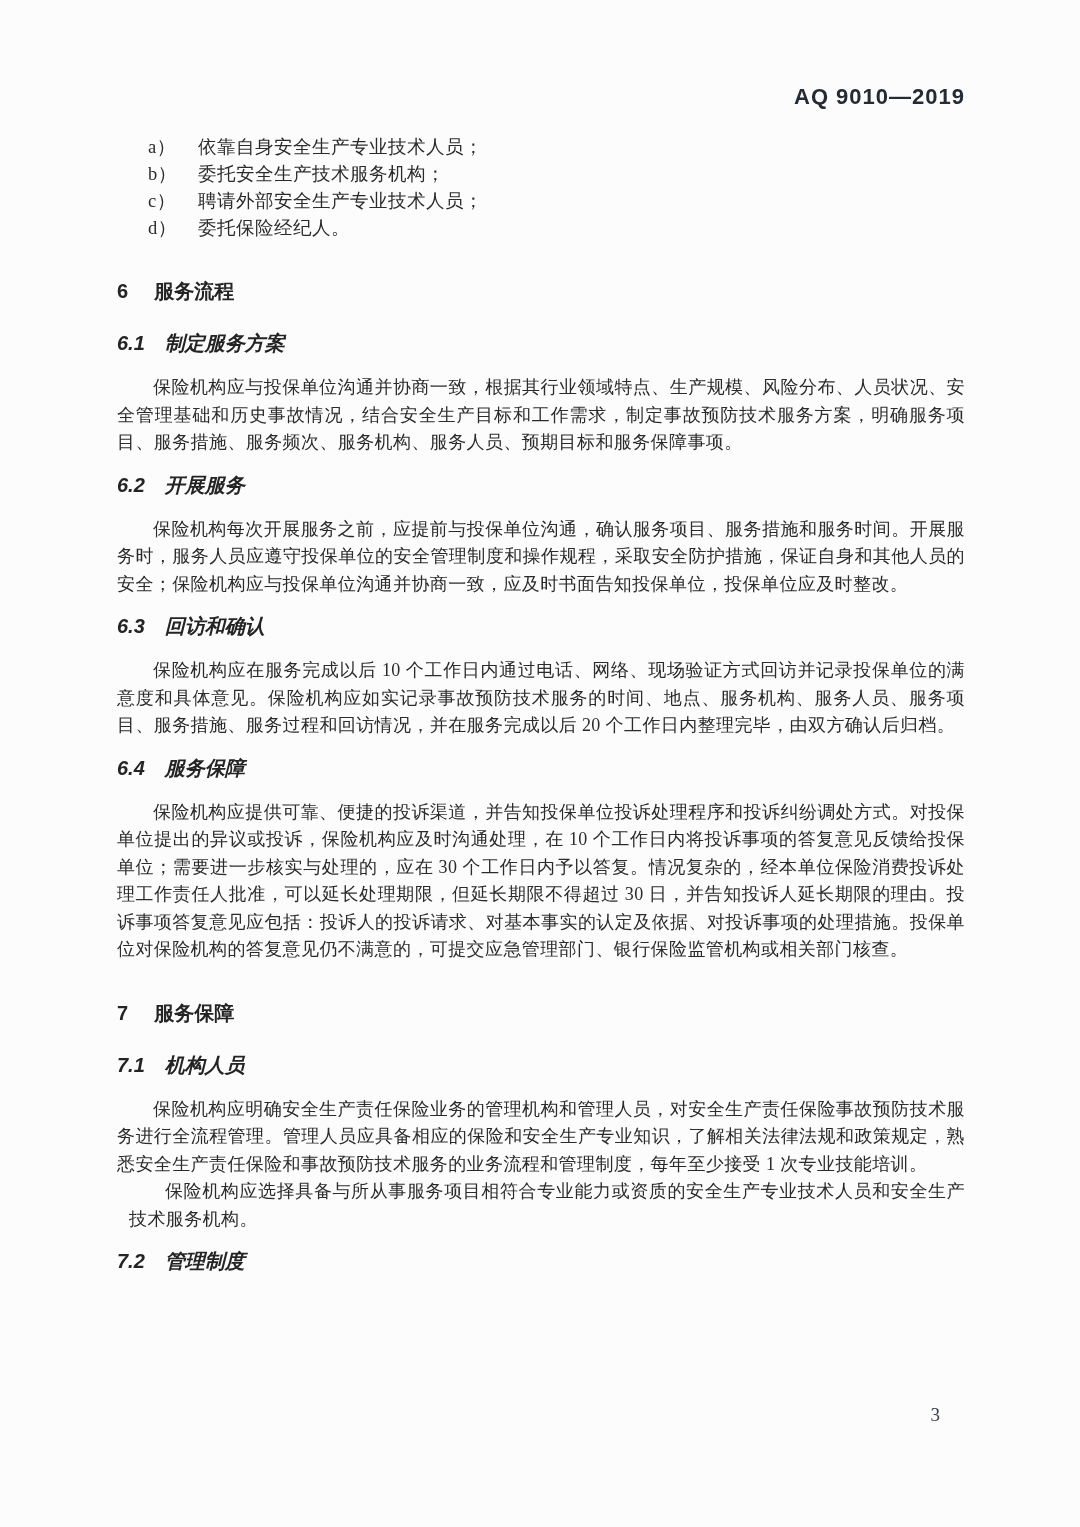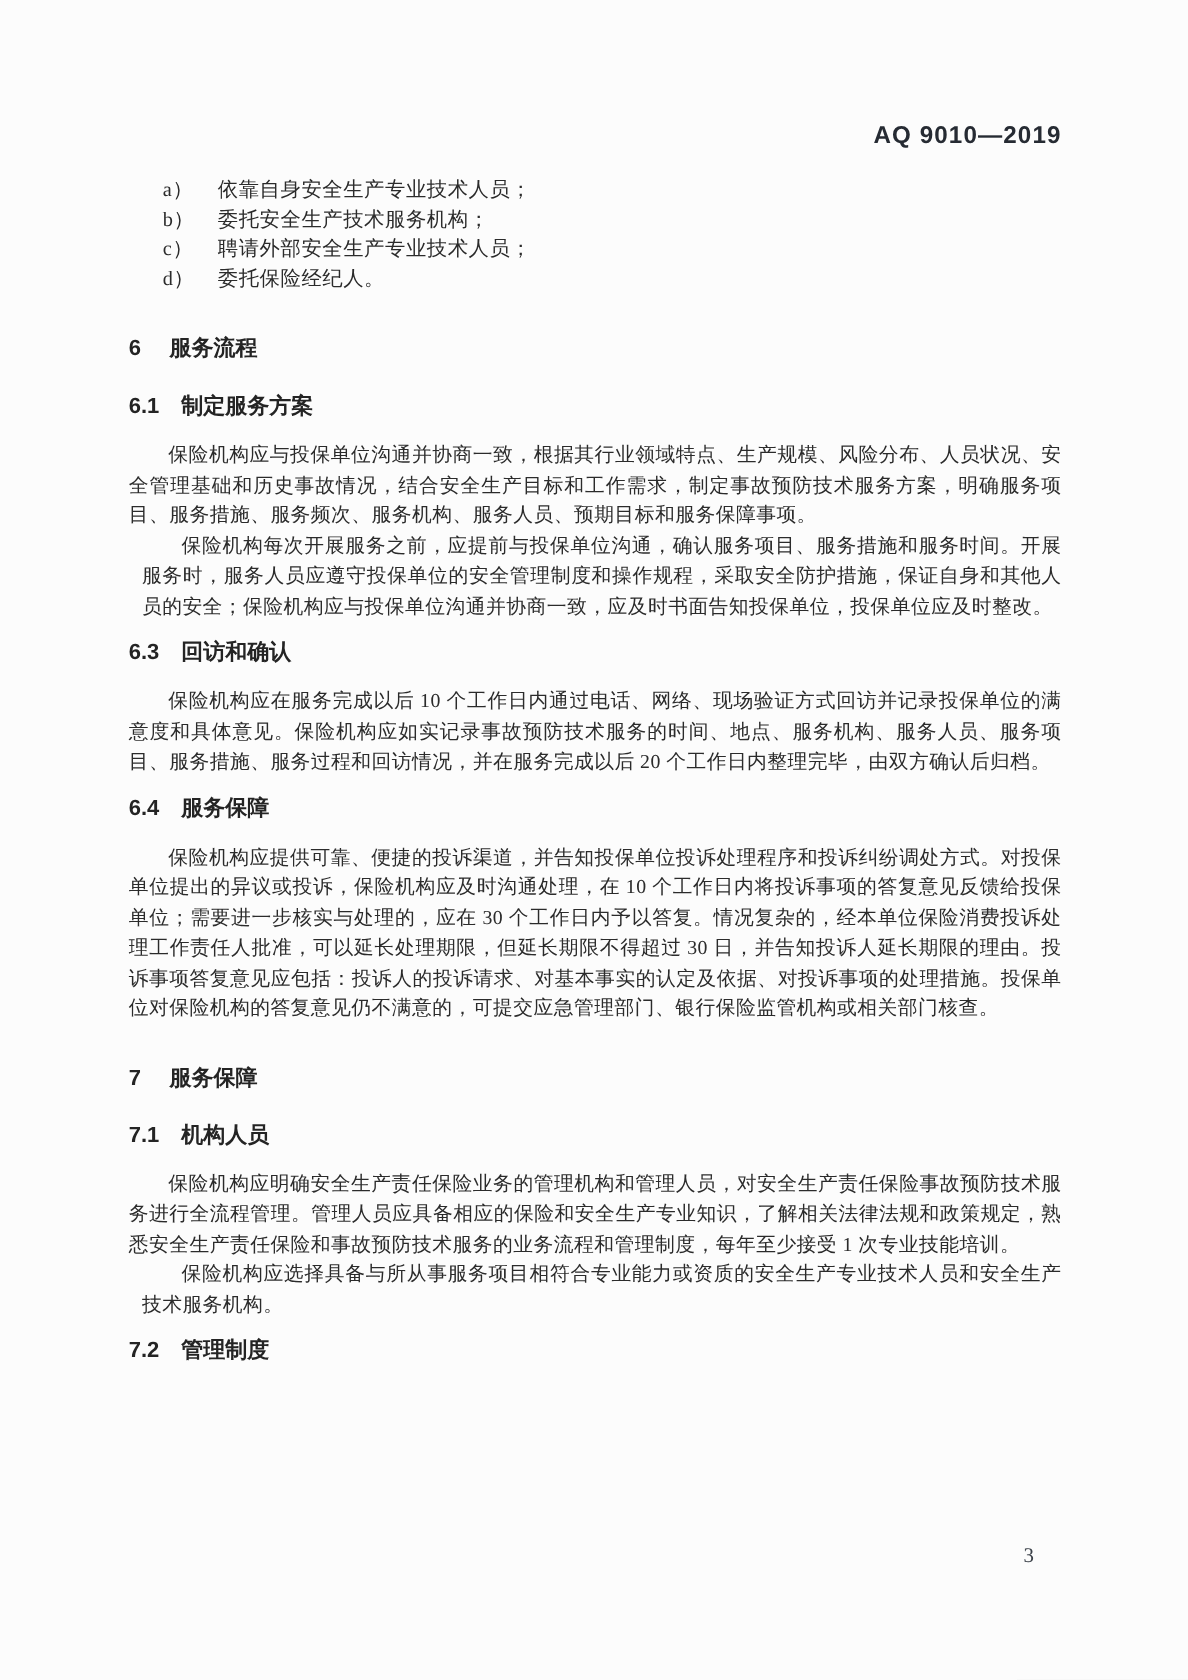--- a/index.html
+++ b/index.html
@@ -15,21 +15,21 @@
     background: #fcfcfc;
     color: #2b2b2b;
     font-family: "Liberation Serif", "DejaVu Serif", serif;
     overflow: hidden;
     box-sizing: border-box;
   }
   .content {
     padding: 0 115px 0 117px;
   }
   .std-header {
-    padding-top: 110px;
+    padding-top: 84px;
     text-align: right;
     font-family: "Liberation Sans", "DejaVu Sans", sans-serif;
     font-weight: bold;
     font-size: 22px;
     line-height: 26px;
     letter-spacing: 1px;
     color: #262b33;
   }
   .intro-list {
     margin-top: 24px;
@@ -50,21 +50,21 @@
     font-size: 20px;
     line-height: 26px;
     color: #242424;
     display: flex;
   }
   .sec-heading .sec-num {
     flex: 0 0 auto;
   }
   .sec-heading.level-1 { margin-top: 36px; }
   .sec-heading.level-1 .sec-num { margin-right: 26px; }
-  .sec-heading.level-2 { margin-top: 26px; }
+  .sec-heading.level-2 { margin-top: 26px; font-style: italic; }
   .sec-heading.level-2 .sec-num { margin-right: 20px; }
   p + .sec-heading.level-2 { margin-top: 15px; }
   .sec-heading.level-2 + .sec-heading.level-1,
   p + .sec-heading.level-1 { margin-top: 36px; }
   p.body-para {
     margin: 18px 0 0 0;
     font-size: 18px;
     line-height: 27.5px;
     letter-spacing: 0.4px;
     text-align: justify;
@@ -114,20 +114,24 @@
       <span class="sec-num">6</span>
       <span class="sec-title">服务流程</span>
     </div>
 
     <div class="sec-heading level-2">
       <span class="sec-num">6.1</span>
       <span class="sec-title">制定服务方案</span>
     </div>
     <p class="body-para">保险机构应与投保单位沟通并协商一致，根据其行业领域特点、生产规模、风险分布、人员状况、安全管理基础和历史事故情况，结合安全生产目标和工作需求，制定事故预防技术服务方案，明确服务项目、服务措施、服务频次、服务机构、服务人员、预期目标和服务保障事项。</p>
 
+    <div class="sec-heading level-2">
+      <span class="sec-num">6.2</span>
+      <span class="sec-title">开展服务</span>
+    </div>
     <p class="body-para">保险机构每次开展服务之前，应提前与投保单位沟通，确认服务项目、服务措施和服务时间。开展服务时，服务人员应遵守投保单位的安全管理制度和操作规程，采取安全防护措施，保证自身和其他人员的安全；保险机构应与投保单位沟通并协商一致，应及时书面告知投保单位，投保单位应及时整改。</p>
 
     <div class="sec-heading level-2">
       <span class="sec-num">6.3</span>
       <span class="sec-title">回访和确认</span>
     </div>
     <p class="body-para">保险机构应在服务完成以后 10 个工作日内通过电话、网络、现场验证方式回访并记录投保单位的满意度和具体意见。保险机构应如实记录事故预防技术服务的时间、地点、服务机构、服务人员、服务项目、服务措施、服务过程和回访情况，并在服务完成以后 20 个工作日内整理完毕，由双方确认后归档。</p>
 
     <div class="sec-heading level-2">
       <span class="sec-num">6.4</span>

